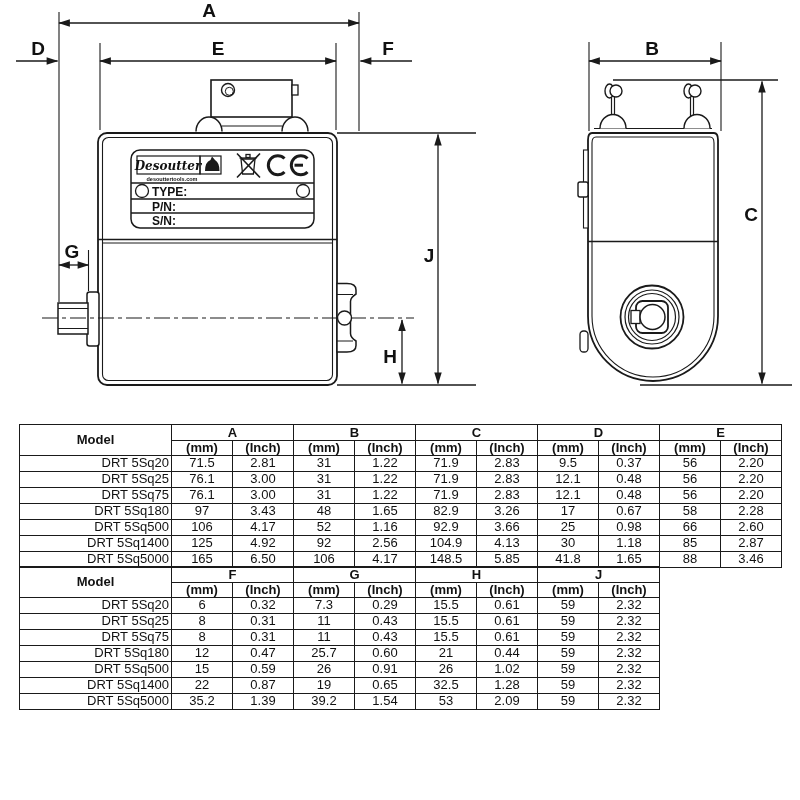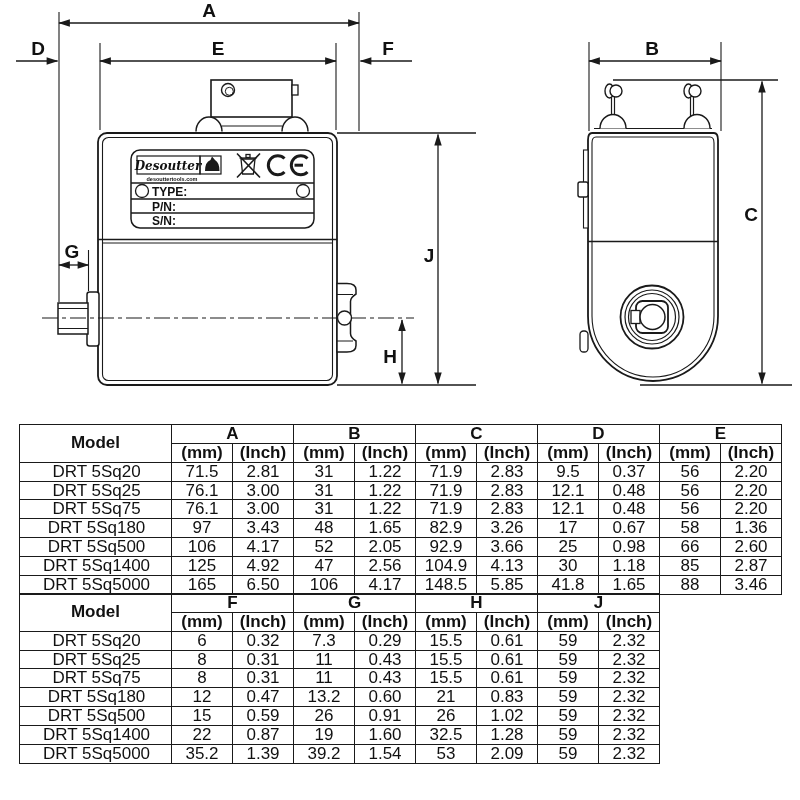--- a/index.html
+++ b/index.html
@@ -13,25 +13,25 @@
   .geow{stroke:#1a1a1a;fill:#fff}
   .dimline{stroke:#1a1a1a;stroke-width:1.3;fill:none}
   .extline{stroke:#1a1a1a;stroke-width:1.1;fill:none}
   .refline{stroke:#1a1a1a;stroke-width:1.4;fill:none}
   .dimtext{font:bold 19px "Liberation Sans",sans-serif;fill:#111}
   .nptext{font:bold 12px "Liberation Sans",sans-serif;fill:#111}
   .brandtext{font:italic bold 12px "DejaVu Serif",serif;fill:#111}
   .webtext{font:bold 5.5px "Liberation Sans",sans-serif;fill:#111}
 
   .tables{position:absolute;left:19px;top:424px}
-  table.dim{border-collapse:collapse;table-layout:fixed;font-size:17px;line-height:1.05}
+  table.dim{border-collapse:collapse;table-layout:fixed;font-size:13px;line-height:1.05}
   table.dim, table.dim th, table.dim td{border:1.6px solid #1a1a1a}
   table.dim th{font-weight:bold;padding:0;text-align:center}
   table.dim td{padding:0 2px;text-align:center}
-  table.dim td.model{text-align:center;padding-left:4px}
+  table.dim td.model{text-align:right;padding-left:4px}
   table.dim thead tr.letters{height:16px}
   table.dim thead tr.units{height:12px}
   table.dim tbody tr{height:16px}
   #table2{margin-top:-1.6px}
 </style>
 </head>
 <body>
 
 <svg class="drawing" width="800" height="420" viewBox="0 0 800 420">
   <defs>
@@ -260,40 +260,40 @@
           <td class="model">DRT 5Sq180</td>
           <td>97</td>
           <td>3.43</td>
           <td>48</td>
           <td>1.65</td>
           <td>82.9</td>
           <td>3.26</td>
           <td>17</td>
           <td>0.67</td>
           <td>58</td>
-          <td>1.36</td>
+          <td>2.28</td>
         </tr>
         <tr>
           <td class="model">DRT 5Sq500</td>
           <td>106</td>
           <td>4.17</td>
           <td>52</td>
-          <td>2.05</td>
+          <td>1.16</td>
           <td>92.9</td>
           <td>3.66</td>
           <td>25</td>
           <td>0.98</td>
           <td>66</td>
           <td>2.60</td>
         </tr>
         <tr>
           <td class="model">DRT 5Sq1400</td>
           <td>125</td>
           <td>4.92</td>
-          <td>47</td>
+          <td>92</td>
           <td>2.56</td>
           <td>104.9</td>
           <td>4.13</td>
           <td>30</td>
           <td>1.18</td>
           <td>85</td>
           <td>2.87</td>
         </tr>
         <tr>
           <td class="model">DRT 5Sq5000</td>
@@ -372,44 +372,44 @@
           <td>0.43</td>
           <td>15.5</td>
           <td>0.61</td>
           <td>59</td>
           <td>2.32</td>
         </tr>
         <tr>
           <td class="model">DRT 5Sq180</td>
           <td>12</td>
           <td>0.47</td>
-          <td>13.2</td>
+          <td>25.7</td>
           <td>0.60</td>
           <td>21</td>
-          <td>0.83</td>
+          <td>0.44</td>
           <td>59</td>
           <td>2.32</td>
         </tr>
         <tr>
           <td class="model">DRT 5Sq500</td>
           <td>15</td>
           <td>0.59</td>
           <td>26</td>
           <td>0.91</td>
           <td>26</td>
           <td>1.02</td>
           <td>59</td>
           <td>2.32</td>
         </tr>
         <tr>
           <td class="model">DRT 5Sq1400</td>
           <td>22</td>
           <td>0.87</td>
           <td>19</td>
-          <td>1.60</td>
+          <td>0.65</td>
           <td>32.5</td>
           <td>1.28</td>
           <td>59</td>
           <td>2.32</td>
         </tr>
         <tr>
           <td class="model">DRT 5Sq5000</td>
           <td>35.2</td>
           <td>1.39</td>
           <td>39.2</td>

